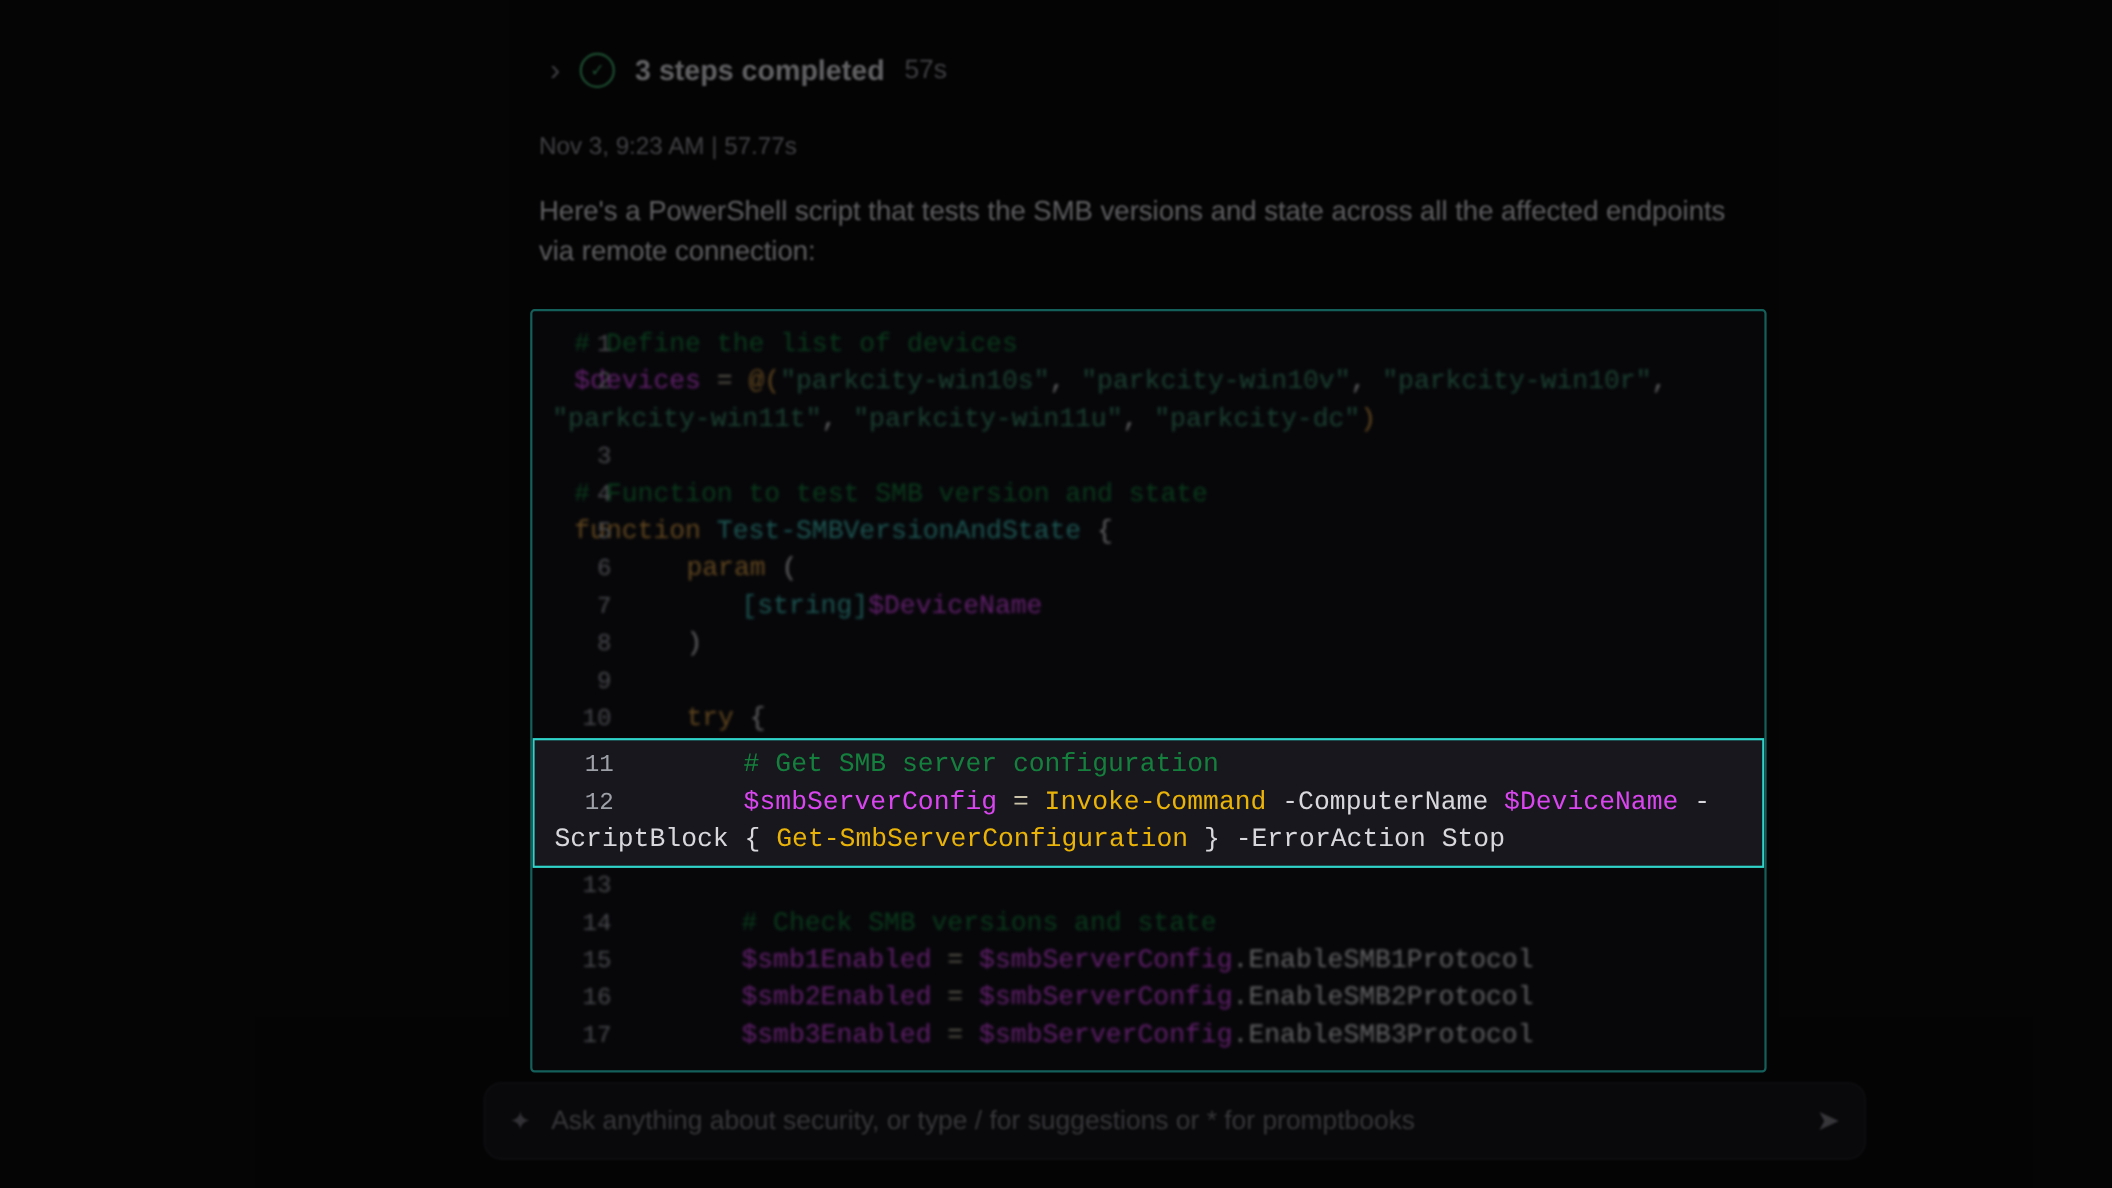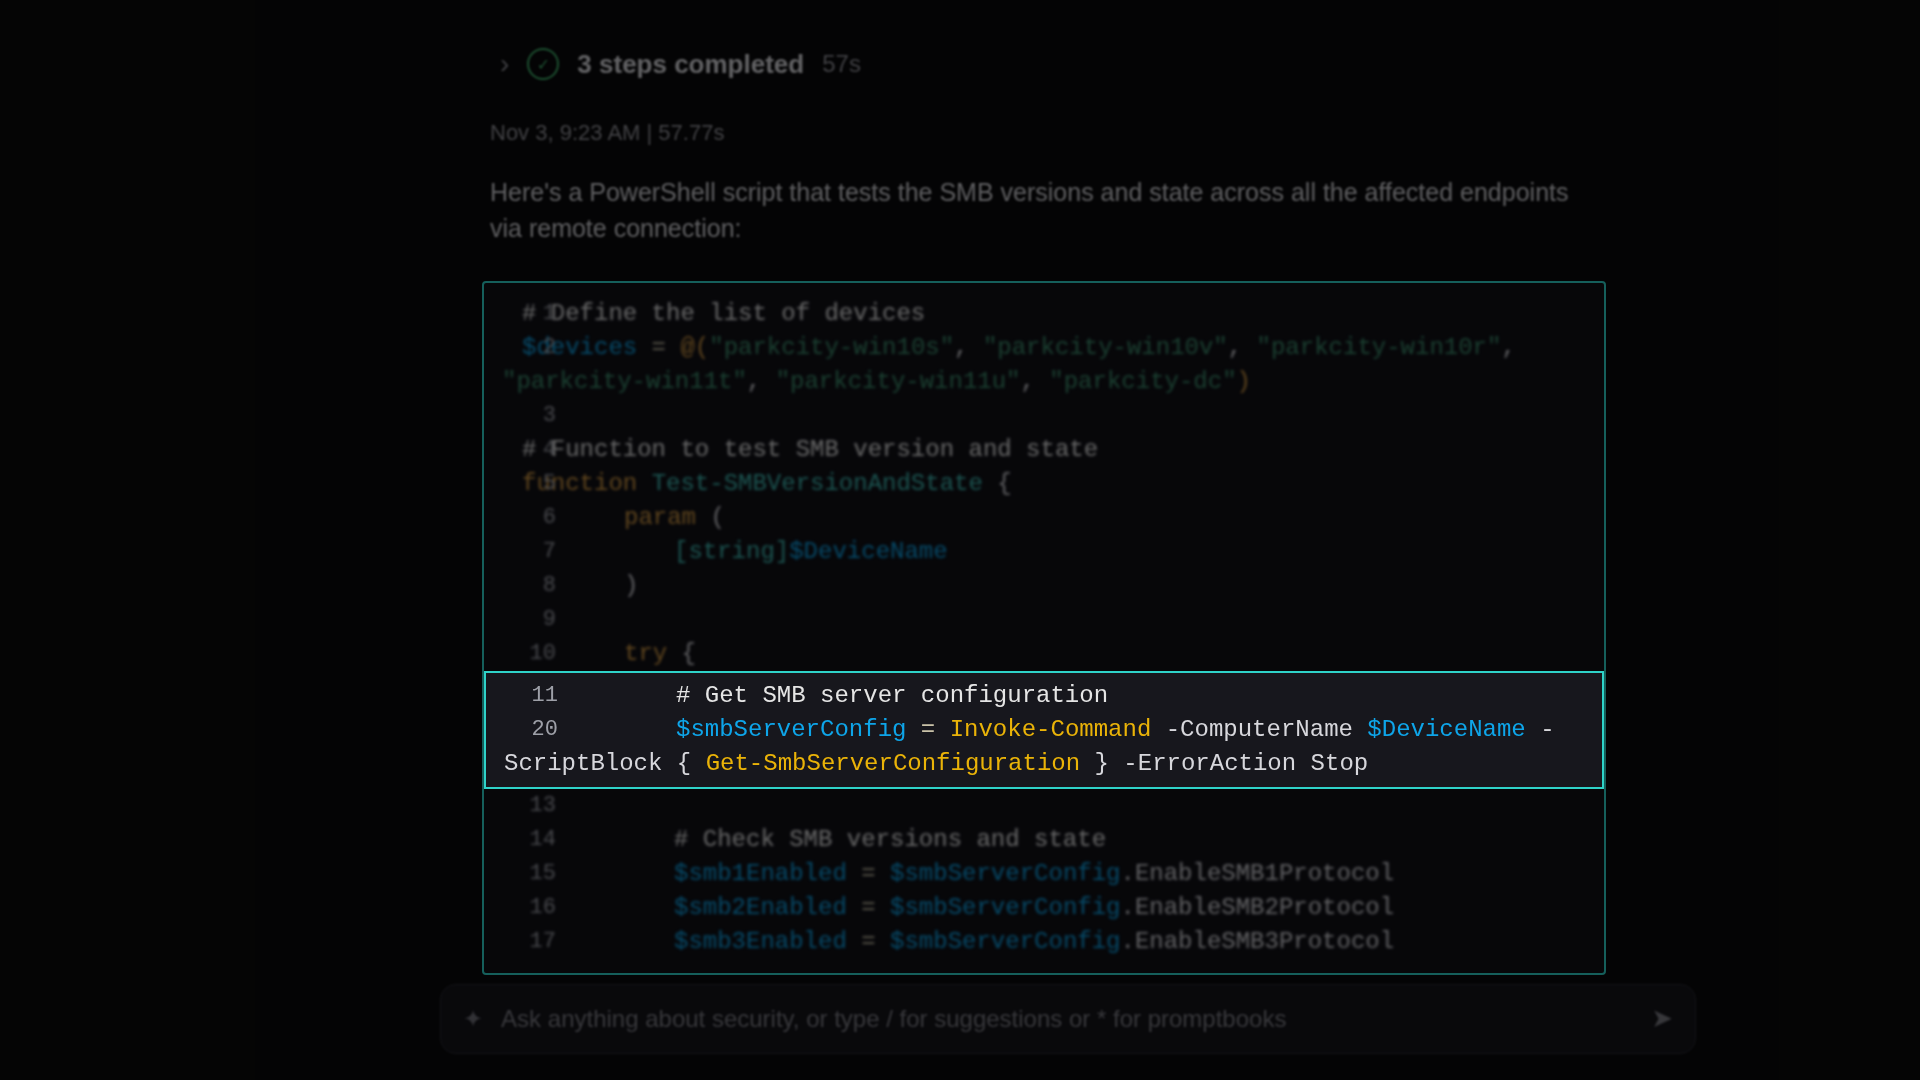--- a/index.html
+++ b/index.html
@@ -28,22 +28,22 @@
   .code-inner{position:relative;font-family:Consolas,"Courier New",monospace;font-size:24px;line-height:34px;padding:14px 0 14px 0;min-height:630px;overflow:hidden;}
   .ln{position:relative;padding:0 18px 0 38px;white-space:pre-wrap;word-break:break-word;}
   .gut{position:absolute;left:0;top:0;width:72px;text-align:right;color:#9ea0a8;font-size:22px;padding-right:10px;}
   
   .soft{filter:blur(1.4px);}
   
   .focus-band{position:absolute;left:0;right:0;border:2px solid #2fd3c9;background:#17171d;z-index:10;padding:6px 0;}
   .focus-band .ln{filter:none;}
 
   
-  .c-cmt{color:#e5e5e5;}      
-  .c-var{color:#0ea5e9;margin-top:27px;}      
+  .c-cmt{color:#15803d;}      
+  .c-var{color:#d946ef;margin-top:27px;}      
   .c-op {color:#c9c2a8;}
   .c-kw {color:#d59b43;}      
   .c-fn {color:#eab308;}
   .c-id {color:#3fbdb5;}      
   .c-str{color:#3d8f6e;}
   .c-pl {color:#d7d7dc;text-align:center;}      
 
   
   .ask{position:absolute;left:440px;bottom:26px;width:1210px;height:68px;border:1px solid #2e2e36;border-radius:16px;background:#141419;display:flex;align-items:center;gap:18px;padding:0 22px;filter:blur(1.2px);}
   .spark{color:#6f6f78;font-size:24px;}
@@ -91,21 +91,21 @@
         <div id="focus-anchor" style="height:118px"></div>
 
         <div class="ln soft"><span class="gut">13</span>&nbsp;</div>
         <div class="ln soft" style="padding-left:190px"><span class="gut">14</span><span class="c-cmt"># Check SMB versions and state</span></div>
         <div class="ln soft" style="padding-left:190px"><span class="gut">15</span><span class="c-var">$smb1Enabled</span><span class="c-op"> = </span><span class="c-var">$smbServerConfig</span><span class="c-pl">.EnableSMB1Protocol</span></div>
         <div class="ln soft" style="padding-left:190px"><span class="gut">16</span><span class="c-var">$smb2Enabled</span><span class="c-op"> = </span><span class="c-var">$smbServerConfig</span><span class="c-pl">.EnableSMB2Protocol</span></div>
         <div class="ln soft" style="padding-left:190px"><span class="gut">17</span><span class="c-var">$smb3Enabled</span><span class="c-op"> = </span><span class="c-var">$smbServerConfig</span><span class="c-pl">.EnableSMB3Protocol</span></div>
 
         <div class="focus-band" id="focus-band" style="top: 388px;">
           <div class="ln" style="padding-left:190px"><span class="gut">11</span><span class="c-cmt"># Get SMB server configuration</span></div>
-          <div class="ln" style="padding-left:190px"><span class="gut">20</span><span class="c-var">$smbServerConfig</span><span class="c-op"> = </span><span class="c-fn">Invoke-Command</span><span class="c-pl"> -ComputerName </span><span class="c-var">$DeviceName</span><span class="c-pl"> -</span></div>
+          <div class="ln" style="padding-left:190px"><span class="gut">12</span><span class="c-var">$smbServerConfig</span><span class="c-op"> = </span><span class="c-fn">Invoke-Command</span><span class="c-pl"> -ComputerName </span><span class="c-var">$DeviceName</span><span class="c-pl"> -</span></div>
           <div class="ln" style="padding-left:18px"><span class="c-pl">ScriptBlock</span><span class="c-pl"> { </span><span class="c-fn">Get-SmbServerConfiguration</span><span class="c-pl"> } </span><span class="c-pl">-ErrorAction</span><span> </span><span class="c-pl">Stop</span></div>
         </div>
 
       </div>
     </div>
 
   </div>
 
   <div class="dim"></div>
 

